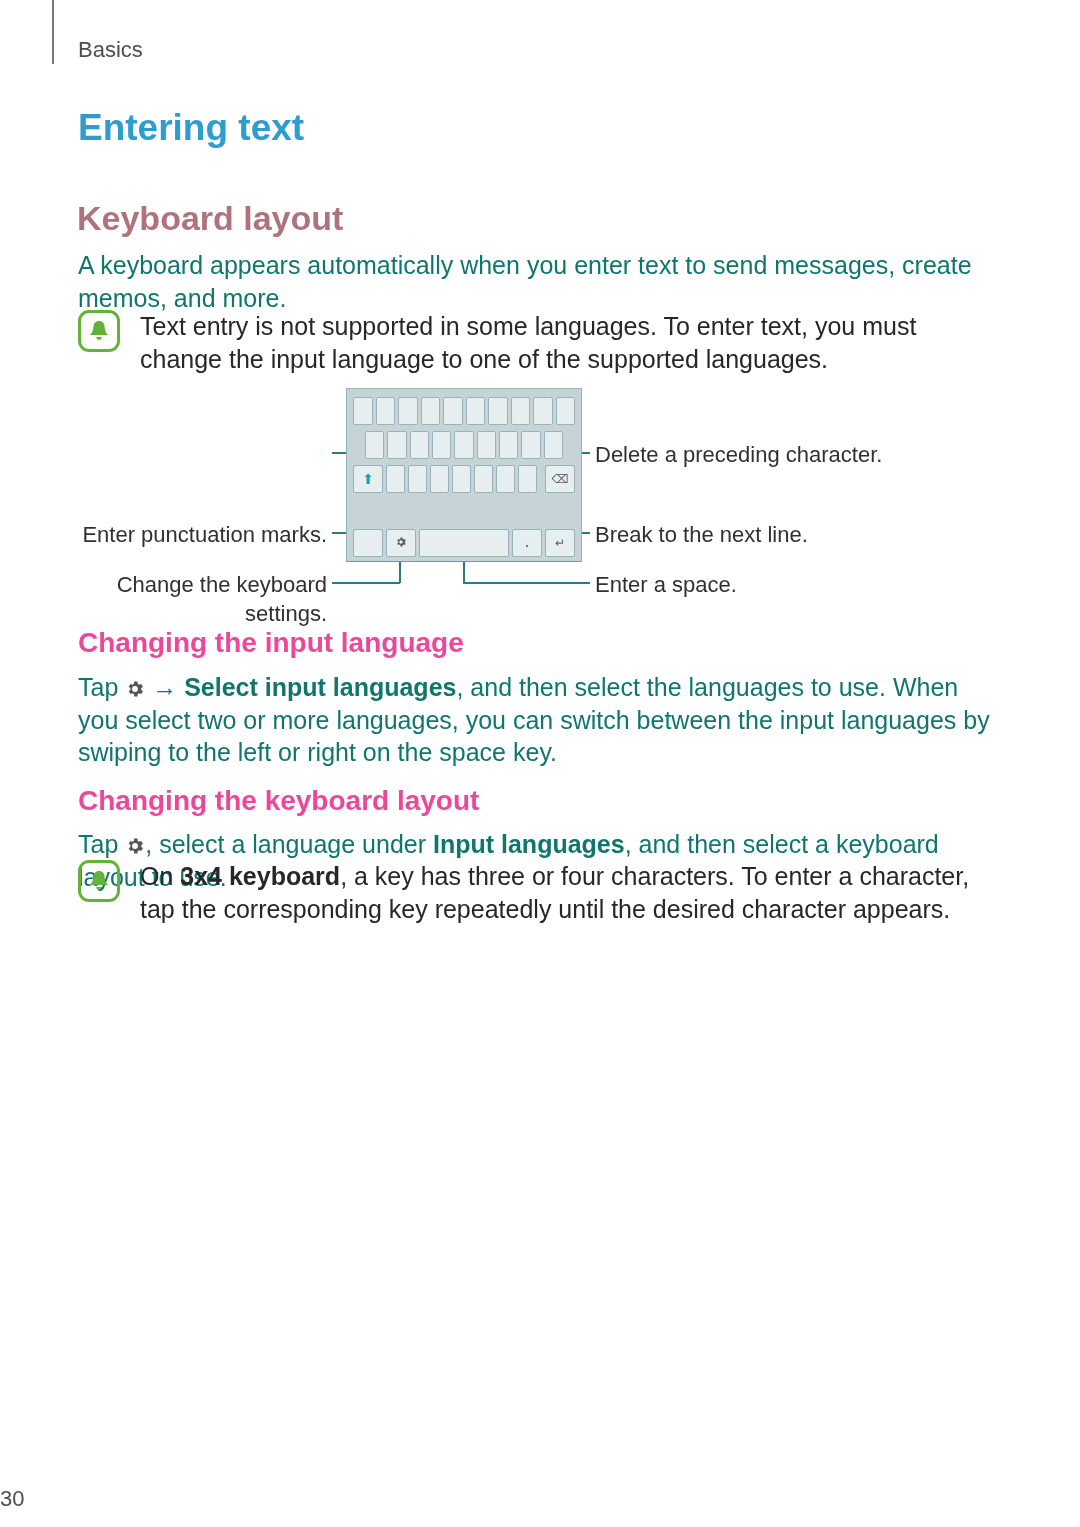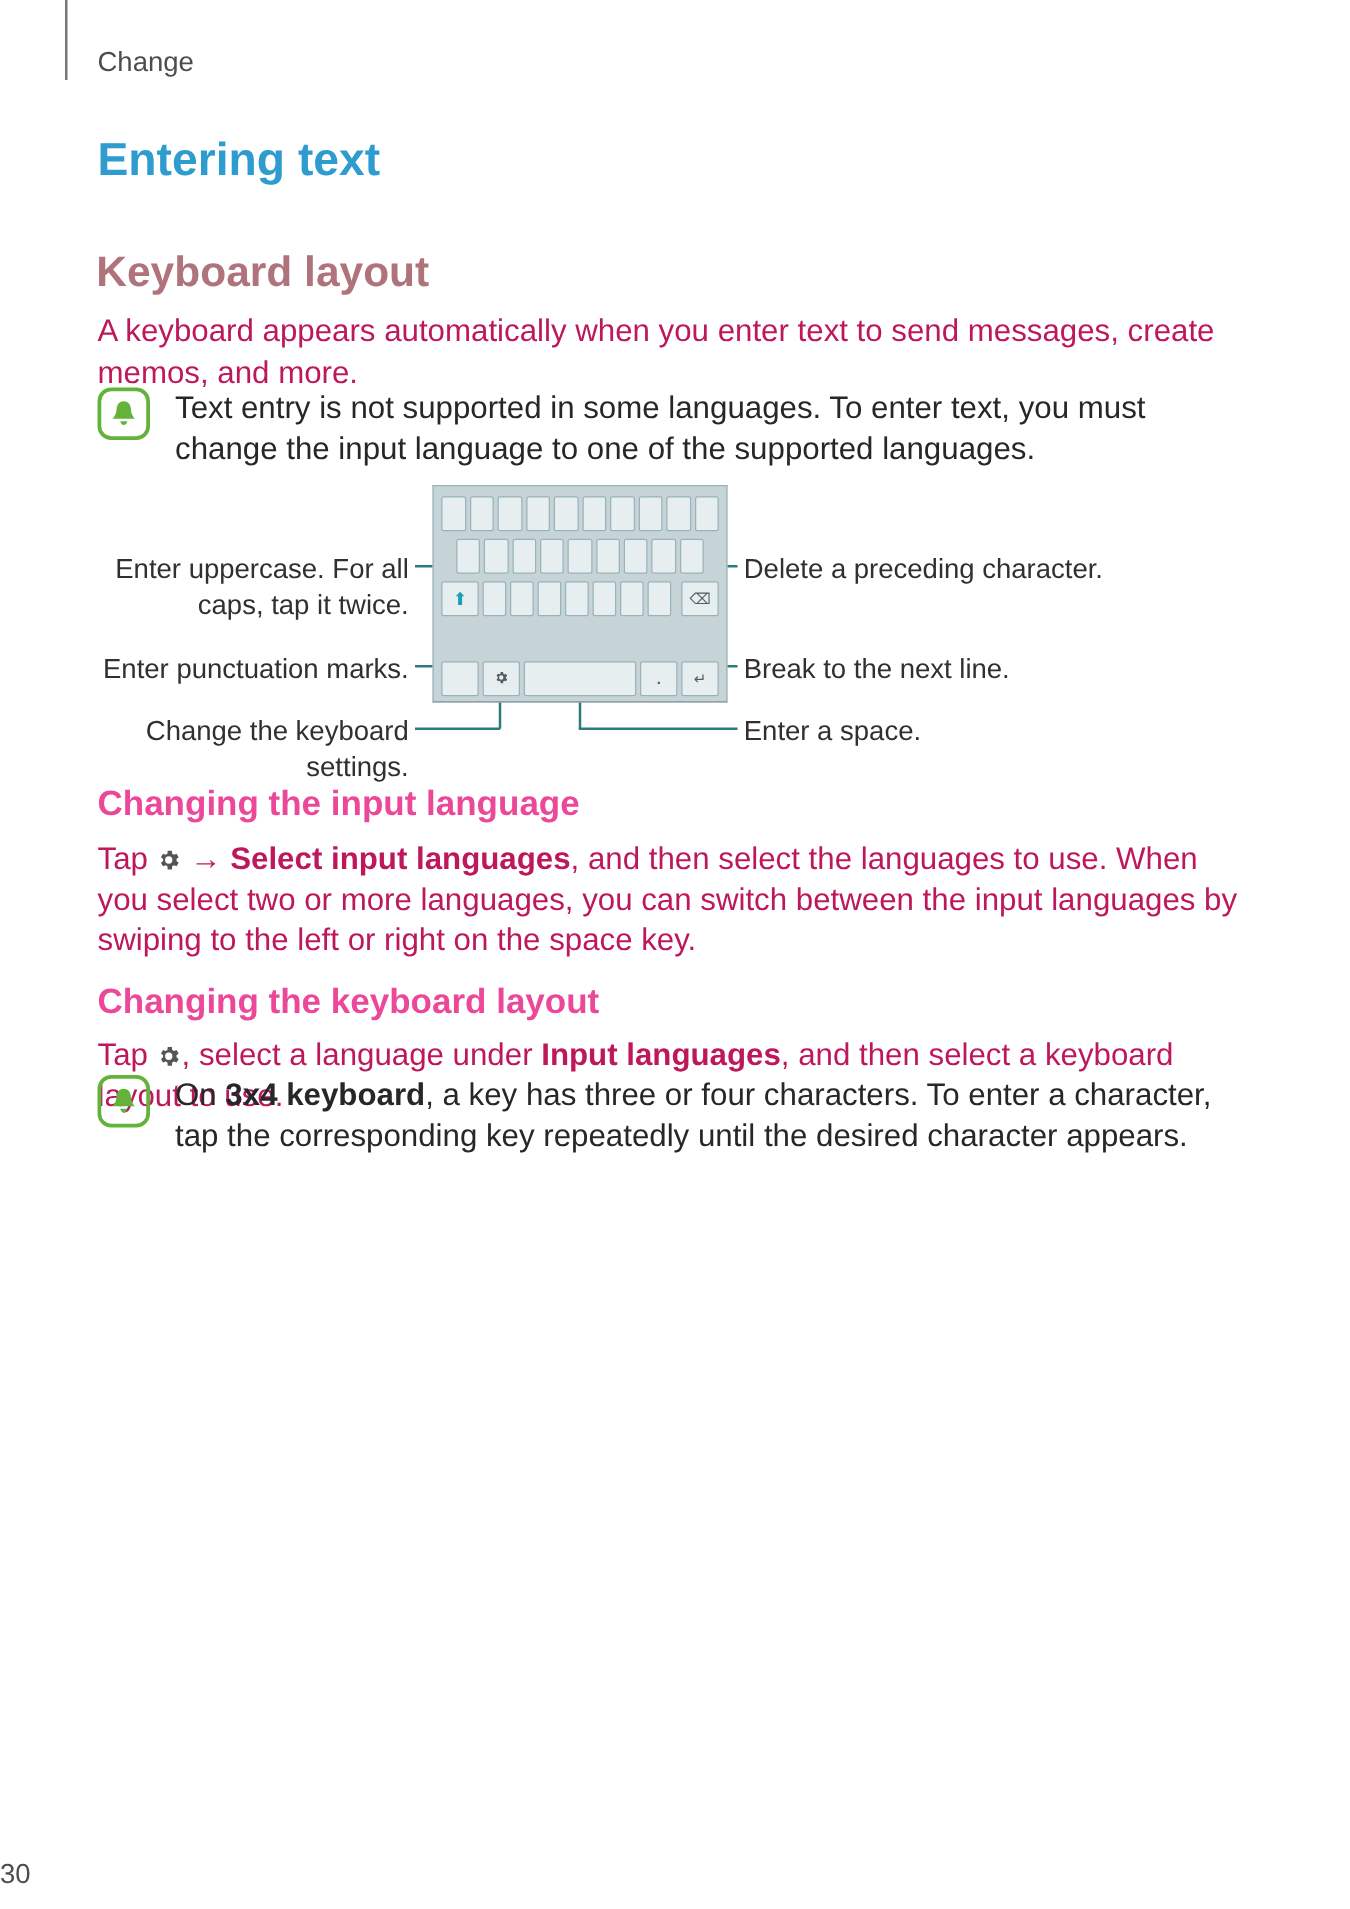--- a/index.html
+++ b/index.html
@@ -10,21 +10,21 @@
     font-family:"Segoe UI","Myriad Pro","Helvetica Neue",Arial,sans-serif;
     color:#272727;
     font-size:25px;
     line-height:1.3;
   }
   .tab-rule{position:absolute;left:52px;top:0;width:0;height:64px;border-left:2px solid #777;}
   .breadcrumb{position:absolute;left:78px;top:36px;font-size:22px;color:#4d4d4d;}
   .h1{position:absolute;left:78px;top:104px;font-size:37px;font-weight:700;color:#2f9ccf;letter-spacing:0;}
   .h2{position:absolute;left:77px;font-size:34px;font-weight:700;color:#af737c;}
   .h2.a{top:196px;}
-  .para{position:absolute;left:78px;right:78px;font-size:25px;color:#be185d;}
+  .para{position:absolute;left:78px;right:78px;font-size:25px;color:#0f766e;}
   .para.a{top:249px;}
   .note-row{position:absolute;left:78px;right:78px;}
   .note-icon{
     position:absolute;left:0;top:0;width:42px;height:42px;border:3.5px solid #63b33b;border-radius:11px;box-sizing:border-box;
     display:flex;align-items:center;justify-content:center;
   }
   .note-text{position:absolute;left:62px;right:0;top:0;font-size:25px;color:#272727;}
   .note-row.a{top:310px;}
   .note-row.b{top:860px;}
 
@@ -70,39 +70,38 @@
   .gear-inline{display:inline-flex;vertical-align:-3px;}
 
   .page-num{position:absolute;left:0;width:1080px;top:1485px;font-size:22px;color:#4d4d4d;}
 
   b{font-weight:700;}
 </style>
 </head>
 <body>
 
 <div class="tab-rule"></div>
-<div class="breadcrumb">Change</div>
+<div class="breadcrumb">Basics</div>
 
 <div class="h1">Entering text</div>
 
 <div class="h2 a">Keyboard layout</div>
 <div class="para a">A keyboard appears automatically when you enter text to send messages, create memos, and more.</div>
 
 <div class="note-row a">
   <div class="note-icon">
     <svg width="22" height="24" viewBox="0 0 22 24">
         <path d="M11 2c-3.5 0-5.2 2.4-5.6 5.4C5 10.8 4.8 13 2 16h18c-2.8-3-3-5.2-3.4-8.6C16.2 4.4 14.5 2 11 2z M8.2 18c.4 1.7 1.4 3 2.8 3s2.4-1.3 2.8-3H8.2z" fill="#63b33b"></path>
       </svg>
   </div>
   <div class="note-text">Text entry is not supported in some languages. To enter text, you must change the input language to one of the supported languages.</div>
 </div>
 
 <div class="figure">
 
-  <div class="call rtl" style="left:0;top:53px;width:253px;">Enter uppercase. For all caps, tap it twice.</div>
   <div class="call rtl" style="left:0;top:183px;width:253px;">Change the keyboard settings.</div>
   <div class="call rtl" style="left:0;top:133px;width:253px;">Enter punctuation marks.</div>
 
   <div class="call" style="left:521px;top:53px;">Delete a preceding character.</div>
   <div class="call" style="left:521px;top:133px;">Break to the next line.</div>
   <div class="call" style="left:521px;top:183px;">Enter a space.</div>
 
   <div class="lead h" style="left:258px;top:64px;width:32px;"></div>
   <div class="lead v" style="left:289px;top:64px;height:27px;"></div>
 

